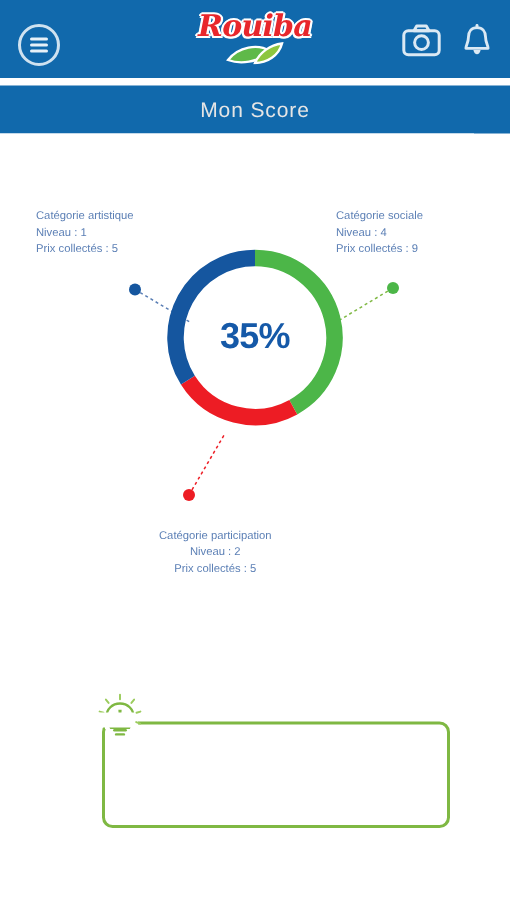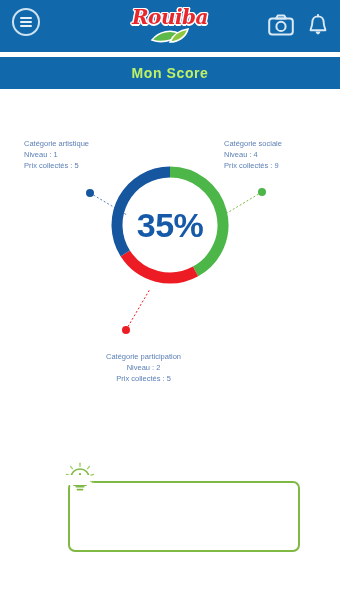--- a/index.html
+++ b/index.html
@@ -8,21 +8,21 @@
     background: #ffffff;
     font-family: "Liberation Sans", sans-serif;
     overflow: hidden;
   }
   .app { position: relative; width: 340px; height: 606px; background: #fff; }
 
   
   .topbar {
     position: absolute; left: 0; top: 0; width: 340px; height: 52px;
     background: #1169ac;
-    display: flex; align-items: flex-end; justify-content: space-between;
+    display: flex; align-items: flex-start; justify-content: space-between;
     padding: 16px 12px;
   }
   .menu-btn {
     width: 28px; height: 28px; border-radius: 50%;
     border: 2px solid #cfe2f0;
     display: flex; align-items: center; justify-content: center;
     flex-direction: column; gap: 2px;
   }
   .menu-btn i { display:block; width: 12px; height: 2px; background: #e7f1f8; border-radius:1px;}
   .menu-btn i:nth-child(1){ width: 12px; }
@@ -49,40 +49,40 @@
 
   .top-icons { display: flex; align-items: center; gap: 14px; }
 
   
   .titleband {
     position: absolute; left: 0; top: 57px; width: 340px; height: 32px;
     background: #1169ac;
     display: flex; align-items: center; justify-content: center;
   }
   .titleband-txt {
-    color: #bef264; font-size: 14px; font-weight: bold; letter-spacing: 0.6px;
+    color: #e5e5e5; font-size: 14px; font-weight: normal; letter-spacing: 0.6px;
   }
 
   
   .body { position: absolute; left: 0; top: 89px; width: 316px; height: 517px; background:#fff; }
 
   .cat {
     position: absolute;
     font-size: 7.5px; line-height: 11px; color: #5b7fb5; white-space: nowrap;
   }
   .cat .cat-title { color: #5b7fb5; }
   .cat-left  { left: 24px; top: 49px; text-align: left; }
   .cat-right { left: 224px; top: 49px; text-align: left; }
   .cat-bottom{ left: 106px; top: 262px; text-align: center; }
 
   .donut-wrap { position: absolute; left: 108px; top: 74px; width: 124px; height: 124px; }
   .pct {
     position: absolute; left: 0; top: 0; width: 124px; height: 124px;
     display: flex; align-items: center; justify-content: center;
-    font-size: 34px; font-weight: bold; color: #1559a8; letter-spacing: -0.5px;
+    font-size: 24px; font-weight: bold; color: #1559a8; letter-spacing: -0.5px;
   }
 
   .leader { position: absolute; left:0; top:0; width: 340px; height: 517px; pointer-events: none; }
 
   
   .tip {
     position: absolute; left: 68px; top: 392px; width: 232px; height: 71px;
     border: 2px solid #7fb843; border-radius: 7px;
     background: #ffffff;
   }

